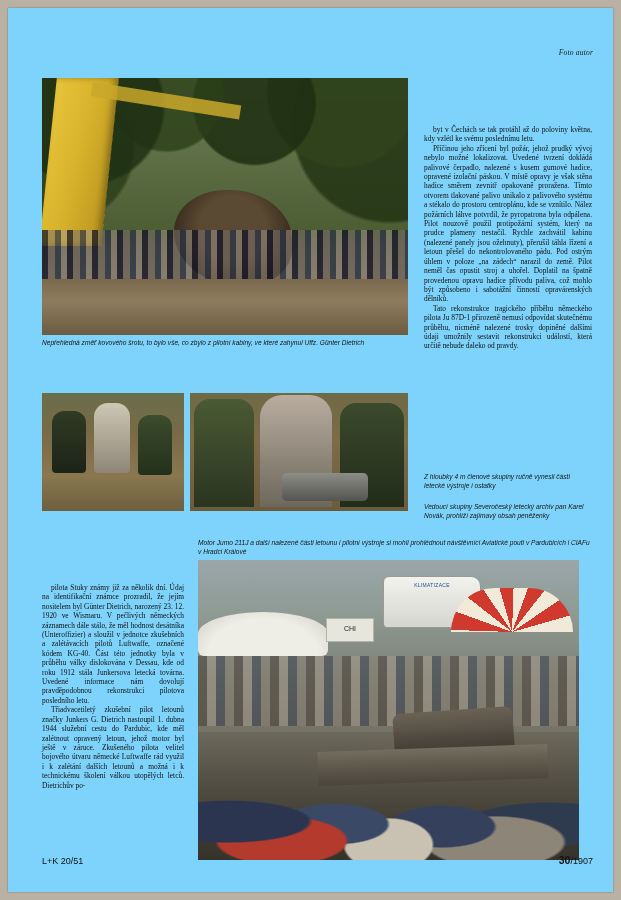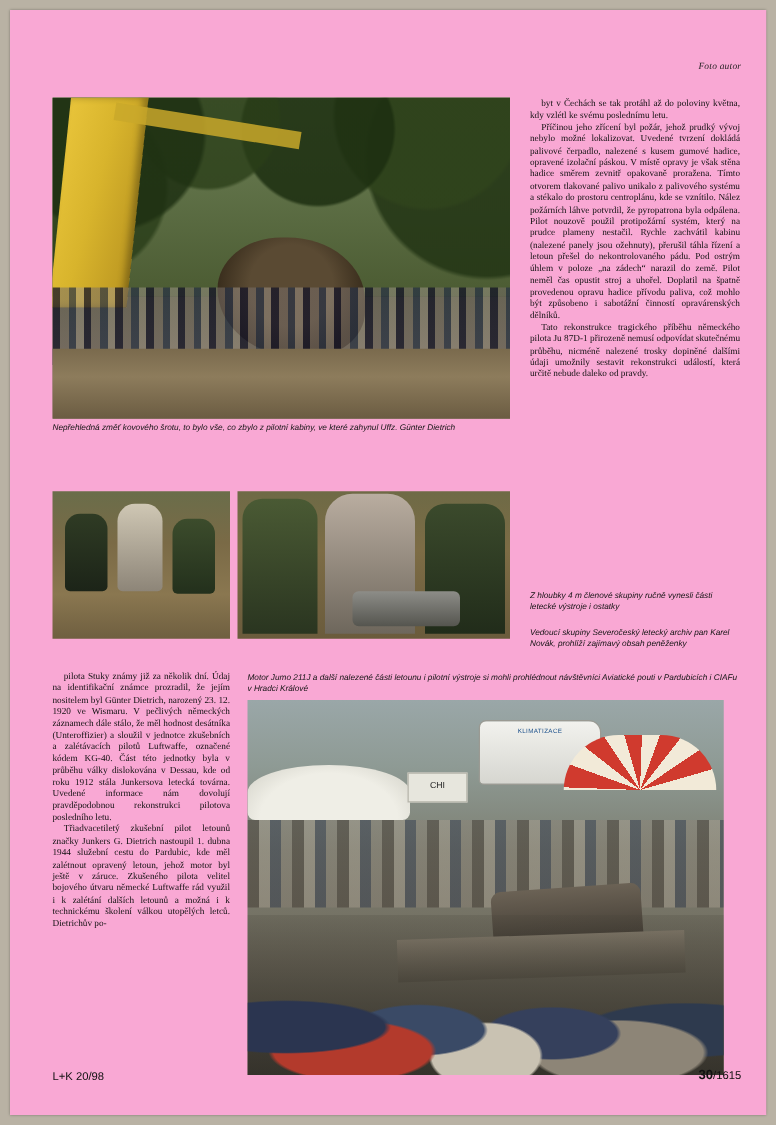--- a/index.html
+++ b/index.html
@@ -12,21 +12,21 @@
     background: #b9b2a4;
     font-family: "Liberation Serif", serif;
     overflow: hidden;
   }
   .page {
     position: absolute;
     left: 8px;
     top: 8px;
     width: 605px;
     height: 884px;
-    background: #f9a8d4;
+    background: #7dd3fc;
     box-shadow: 0 0 2px rgba(0,0,0,0.35);
     overflow: hidden;
   }
   .page-inner {
     position: absolute;
     left: 20px;
     top: 12px;
     width: 565px;
     height: 860px;
   }
@@ -244,21 +244,21 @@
   
   .col {
     position: absolute;
     font-size: 7.4px;
     line-height: 9.4px;
     text-align: justify;
     color: #101010;
     hyphens: auto;
   }
   .col p { margin: 0 0 0 0; text-indent: 9px; }
-  .col p.first { text-indent: 9px; }
+  .col p.first { text-indent: 9px; margin-top: 47px; }
 
   #col-right-top { left: 396px; top: 58px; width: 168px; }
   #col-left-bottom { left: 14px; top: 516px; width: 142px; font-family: Liberation Serif, serif; }
 
   
   .footer-left {
     position: absolute;
     left: 14px;
     bottom: 14px;
     font-family: "Liberation Sans", sans-serif;
@@ -329,19 +329,19 @@
       <p class="first">byt v Čechách se tak protáhl až do poloviny května, kdy vzlétl ke svému poslednímu letu.</p>
       <p>Příčinou jeho zřícení byl požár, jehož prudký vývoj nebylo možné lokalizovat. Uvedené tvrzení dokládá palivové čerpadlo, nalezené s kusem gumové hadice, opravené izolační páskou. V místě opravy je však stěna hadice směrem zevnitř opakovaně proražena. Tímto otvorem tlakované palivo unikalo z palivového systému a stékalo do prostoru centroplánu, kde se vznítilo. Nález požárních láhve potvrdil, že pyropatrona byla odpálena. Pilot nouzově použil protipožární systém, který na prudce plameny nestačil. Rychle zachvátil kabinu (nalezené panely jsou ožehnuty), přerušil táhla řízení a letoun přešel do nekontrolovaného pádu. Pod ostrým úhlem v poloze „na zádech“ narazil do země. Pilot neměl čas opustit stroj a uhořel. Doplatil na špatně provedenou opravu hadice přívodu paliva, což mohlo být způsobeno i sabotážní činností opravárenských dělníků.</p>
       <p>Tato rekonstrukce tragického příběhu německého pilota Ju 87D-1 přirozeně nemusí odpovídat skutečnému průběhu, nicméně nalezené trosky dopiněné dalšími údaji umožnily sestavit rekonstrukci událostí, která určitě nebude daleko od pravdy.</p>
     </div>
 
     <div class="col" id="col-left-bottom">
       <p class="first">pilota Stuky známy již za několik dní. Údaj na identifikační známce prozradil, že jejím nositelem byl Günter Dietrich, narozený 23. 12. 1920 ve Wismaru. V pečlivých německých záznamech dále stálo, že měl hodnost desátníka (Unteroffizier) a sloužil v jednotce zkušebních a zalétávacích pilotů Luftwaffe, označené kódem KG-40. Část této jednotky byla v průběhu války dislokována v Dessau, kde od roku 1912 stála Junkersova letecká továrna. Uvedené informace nám dovolují pravděpodobnou rekonstrukci pilotova posledního letu.</p>
       <p>Třiadvacetiletý zkušební pilot letounů značky Junkers G. Dietrich nastoupil 1. dubna 1944 služební cestu do Pardubic, kde měl zalétnout opravený letoun, jehož motor byl ještě v záruce. Zkušeného pilota velitel bojového útvaru německé Luftwaffe rád využil i k zalétání dalších letounů a možná i k technickému školení válkou utopělých letců. Dietrichův po-</p>
     </div>
 
-    <div class="footer-left">L+K 20/98</div>
+    <div class="footer-left">L+K 20/51</div>
     <div class="footer-right">
-      <b>30</b><span>/1615</span>
+      <b>30</b><span>/1907</span>
     </div>
 
   </div>
 </div>
 
 </body></html>

